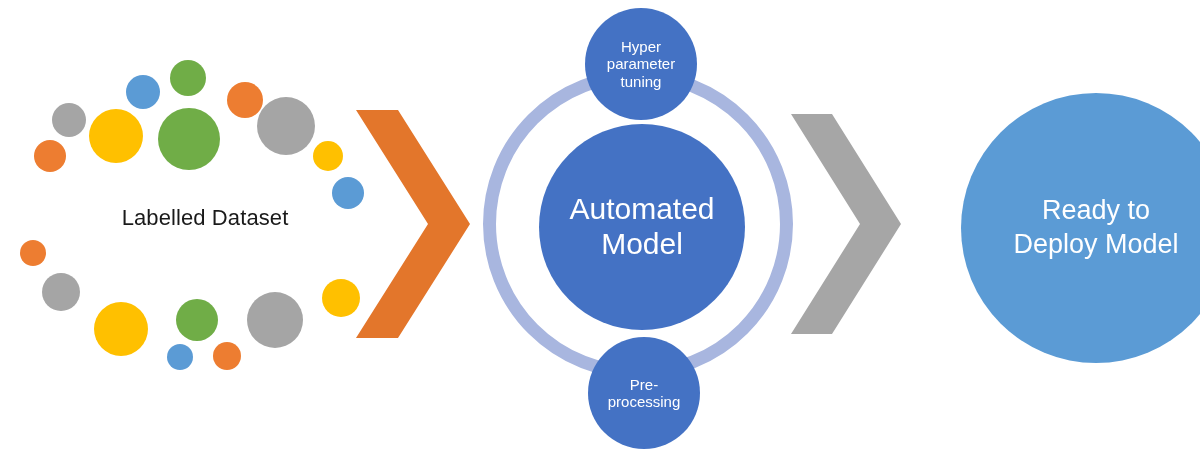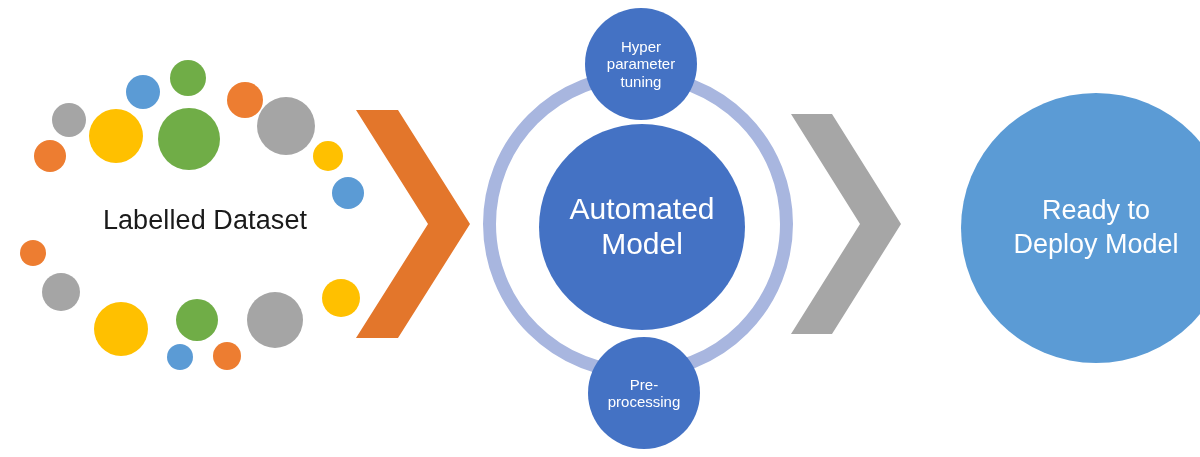--- a/index.html
+++ b/index.html
@@ -31,21 +31,21 @@
   .dot {
     position: absolute;
     border-radius: 50%;
   }
   .dataset-label {
     position: absolute;
     left: 60px;
     top: 205px;
     width: 290px;
     text-align: center;
-    font-size: 27px;
+    font-size: 22px;
     color: #1a1a1a;
     letter-spacing: .1px;
     white-space: nowrap;
   }
 
   
   .chevron {
     position: absolute;
   }
   .chevron svg { display: block; }

